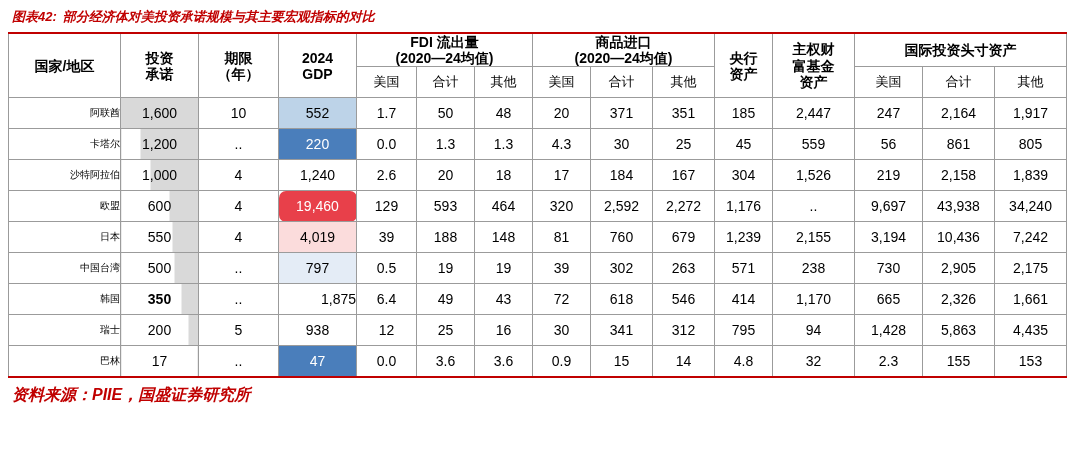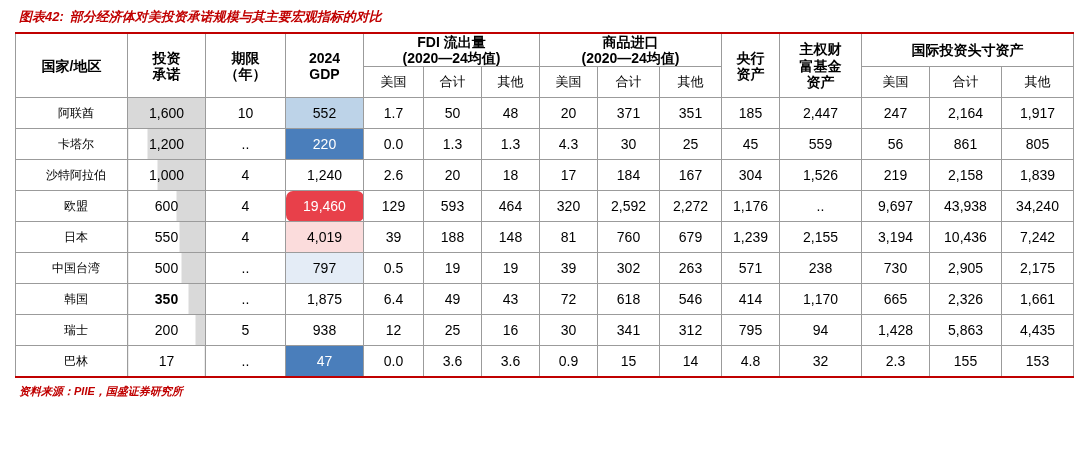--- a/index.html
+++ b/index.html
@@ -12,21 +12,21 @@
     background: #ffffff;
     font-family: "Liberation Sans", sans-serif;
     color: #000000;
     overflow: hidden;
   }
   .page {
     position: relative;
     width: 1080px;
     height: 476px;
     box-sizing: border-box;
-    padding: 8px 14px 0 15px;
+    padding: 8px 14px 0 8px;
   }
   .title-row {
     display: flex;
     align-items: baseline;
     gap: 6px;
     font-size: 13px;
     font-weight: bold;
     font-style: italic;
     color: #c00000;
     padding-left: 4px;
@@ -55,36 +55,36 @@
     font-size: 14px;
     line-height: 1.15;
     color: #000;
     margin-top: 16px;
   }
   table.main thead th.sub {
     font-size: 13px;
     font-weight: normal;
   }
   tbody td.rowhead {
-    text-align: center;
+    text-align: right;
     padding-left: 9px;
-    font-size: 12px;
+    font-size: 10px;
   }
   tbody td {
     font-size: 14px;
   }
   .outer-top {
     border-top: 2px solid #c00000 !important;
   }
   .outer-bottom {
     border-bottom: 2px solid #c00000 !important;
   }
   .footer {
     margin-top: 5px;
-    font-size: 11px;
+    font-size: 16px;
     font-style: italic;
     font-weight: bold;
     color: #c00000;
     line-height: 1.55;
     padding-left: 4px;
   }
 </style>
 </head>
 <body>
 
@@ -259,21 +259,21 @@
           <td class="">571</td>
           <td class="">238</td>
           <td class="">730</td>
           <td class="">2,905</td>
           <td class="">2,175</td>
         </tr>
         <tr>
           <td class="rowhead">韩国</td>
           <td class="" style="background: linear-gradient(to left, rgb(217, 217, 217) 0%, rgb(217, 217, 217) 21.9%, rgb(255, 255, 255) 21.9%, rgb(255, 255, 255) 100%); font-weight: bold;">350</td>
           <td class="">..</td>
-          <td class="" style="background: rgb(255, 255, 255);">1,875</td>
+          <td class="" style="background: rgb(255, 255, 255); text-align: right;">1,875</td>
           <td class="">6.4</td>
           <td class="">49</td>
           <td class="">43</td>
           <td class="">72</td>
           <td class="">618</td>
           <td class="">546</td>
           <td class="">414</td>
           <td class="">1,170</td>
           <td class="">665</td>
           <td class="">2,326</td>

